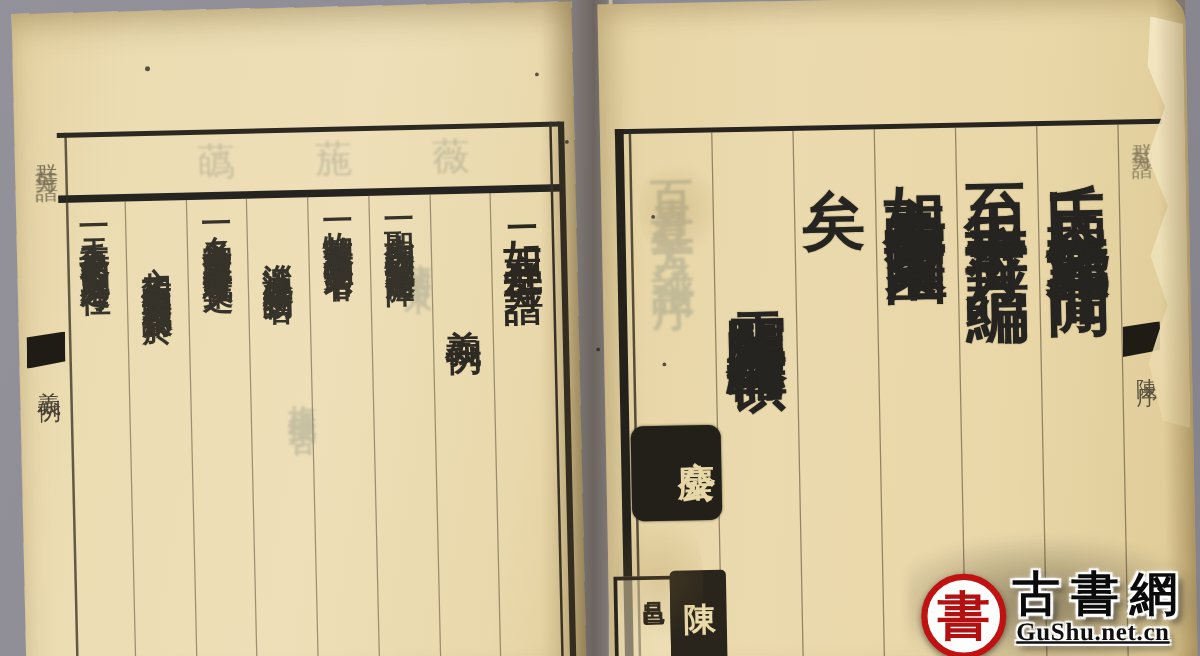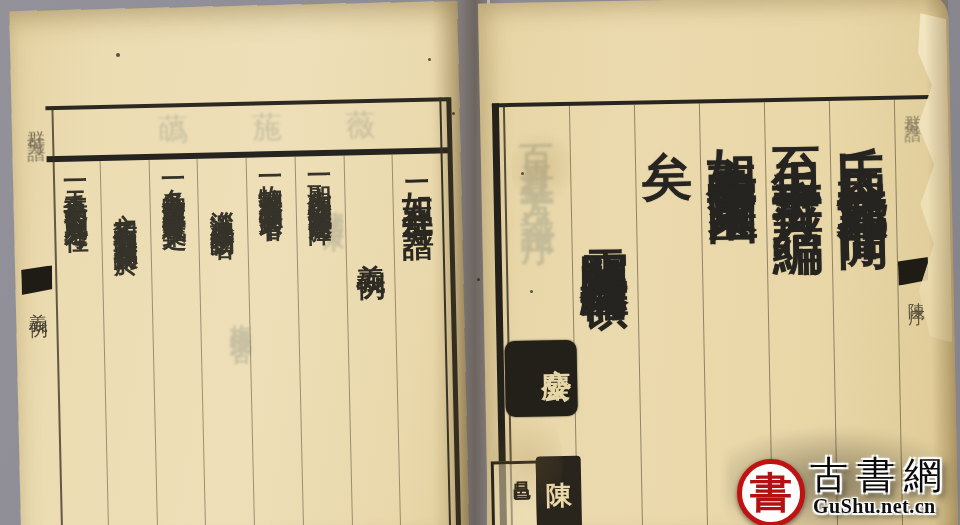--- a/index.html
+++ b/index.html
@@ -73,25 +73,25 @@
   .seal-br{position:absolute;left:49px;top:454px;width:45px;height:80px;background:#2a251c;border-radius:4px;overflow:hidden;}
   .seal-br-text{position:absolute;left:8px;top:5px;width:30px;writing-mode:vertical-rl;text-orientation:upright;font-size:26px;line-height:30px;font-weight:700;color:#ead9a9;}
   .stain{position:absolute;border-radius:50%;background:radial-gradient(circle,rgba(150,118,58,.20),rgba(150,118,58,0) 70%);}
 
   
   .wm-shade{position:absolute;left:726px;top:428px;width:240px;height:100px;
     background:radial-gradient(ellipse at 45% 55%,rgba(25,20,10,.42),rgba(25,20,10,0) 72%);filter:blur(3px);}
   .wm-logo{position:absolute;left:737px;top:459px;width:58px;height:58px;border-radius:50%;
     background:#fdfdfb;border:5px solid #c11212;box-shadow:0 2px 5px rgba(0,0,0,.5), inset 0 0 0 2px #fff;}
   .wm-logo-glyph{position:absolute;left:0;top:1px;width:58px;text-align:center;font-size:42px;line-height:56px;font-weight:900;color:#b31111;font-family:"DejaVu Serif","Liberation Serif",serif;}
-  .wm-title{position:absolute;left:810px;top:450px;font-size:38px;font-weight:400;letter-spacing:9px;color:#0b0b0b;white-space:nowrap;
+  .wm-title{position:absolute;left:810px;top:450px;font-size:38px;font-weight:700;letter-spacing:9px;color:#0b0b0b;white-space:nowrap;
     text-shadow:-2px -2px 1px #fff,2px -2px 1px #fff,-2px 2px 1px #fff,2px 2px 1px #fff,0 0 5px #fff,4px 5px 6px rgba(0,0,0,.65);}
   .wm-url{position:absolute;left:813px;top:495px;font-size:20px;font-weight:800;letter-spacing:.5px;color:#101010;white-space:nowrap;
     font-family:"Liberation Serif","DejaVu Serif",serif;
-    text-shadow:-1.5px -1.5px 1px #fff,1.5px -1.5px 1px #fff,-1.5px 1.5px 1px #fff,1.5px 1.5px 1px #fff,0 0 4px #fff,3px 4px 5px rgba(0,0,0,.6);}
+    text-shadow:-1.5px -1.5px 1px #fff,1.5px -1.5px 1px #fff,-1.5px 1.5px 1px #fff,1.5px 1.5px 1px #fff,0 0 4px #fff,3px 4px 5px rgba(0,0,0,.6);text-decoration:underline;}
 
   .speck{position:absolute;background:#26231c;border-radius:50%;opacity:.75;}
 </style>
 </head>
 <body>
 
 <div class="stage">
 
   <div class="left-page">
 

